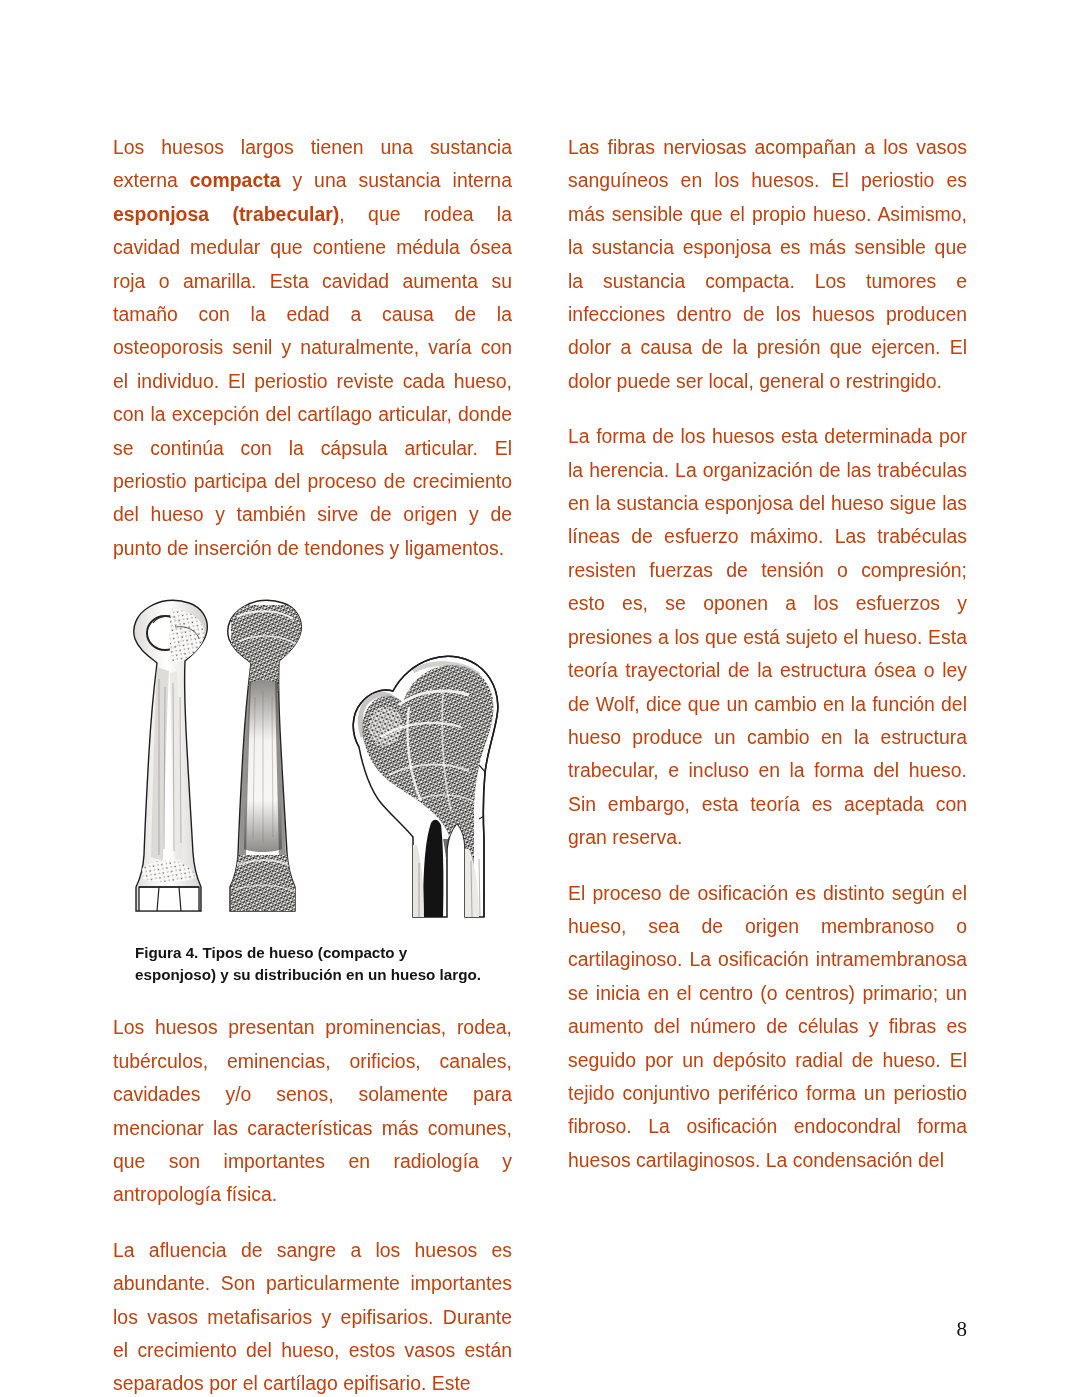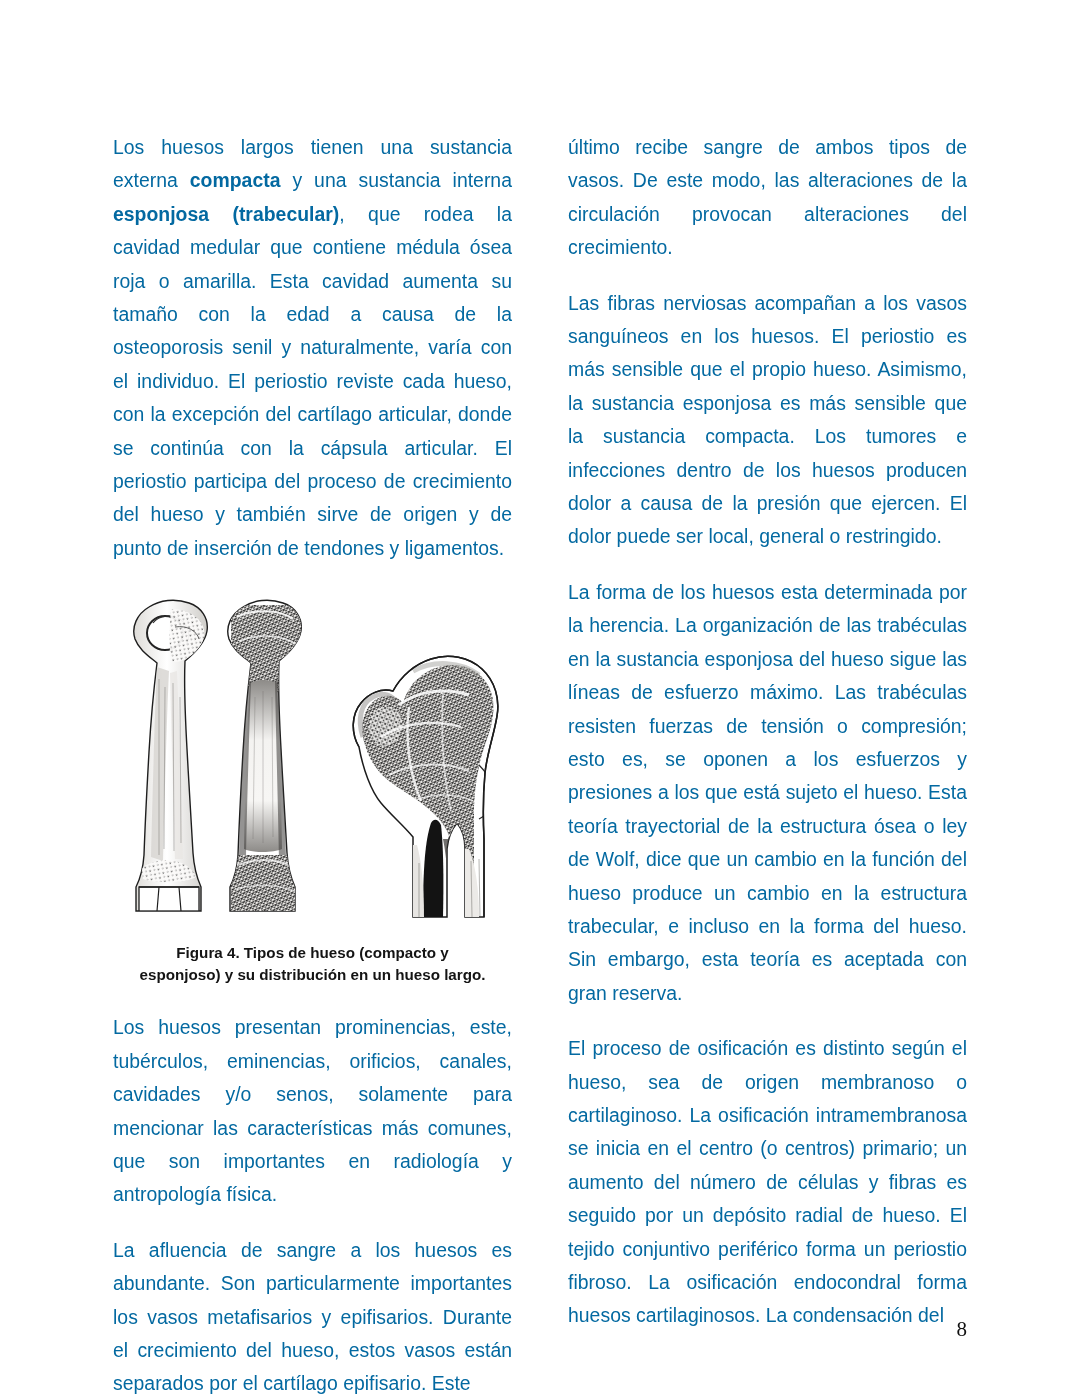--- a/index.html
+++ b/index.html
@@ -41,21 +41,21 @@
   }
 
   p.body-text {
     margin: 0 0 22px 0;
     font-size: 19.4px;
     line-height: 33.4px;
     text-align: justify;
     text-justify: inter-word;
     -webkit-hyphens: none;
     hyphens: none;
-    color: #0369a1;
+    color: #c2410c;
     letter-spacing: 0.02px;
   }
   p.body-text:last-child { margin-bottom: 0; }
 
   b, .bold { font-weight: bold; }
 
   
   .figure-block {
     margin: 6px 0 26px 0;
     width: 399px;
@@ -66,21 +66,21 @@
     position: relative;
     margin: 0 auto;
   }
   .figure-art svg { display: block; }
 
   .figure-caption {
     margin: 10px 0 16px 0;
     font-size: 15.2px;
     line-height: 21.5px;
     font-weight: bold;
-    text-align: center;
+    text-align: left;
     color: #141414;
     padding: 0 22px;
   }
 
   
   .page-number {
     position: absolute;
     right: 113px;
     bottom: 55px;
     font-family: "Liberation Serif", serif;
@@ -260,28 +260,27 @@
               </g>
               <path d="M246,160 C238,146 238,128 248,116 C256,106 268,101 280,104
                        C288,89 302,77 318,72 C336,66 356,70 369,82 C382,94 387,112 384,129
                        C381,148 374,166 372,186 C370,208 370,232 371,252 L371,330" fill="none" stroke="#1c1c1c" stroke-width="1.5"></path>
             </g>
           </svg>
         </div>
         <p class="figure-caption">Figura 4. Tipos de hueso (compacto y esponjoso) y su distribución en un hueso largo.</p>
       </div>
 
-      <p class="body-text">Los huesos presentan prominencias, este, tubérculos, eminencias, orificios, canales, cavidades y/o senos, solamente para mencionar las características más comunes, que son importantes en radiología y antropología física.</p>
+      <p class="body-text">Los huesos presentan prominencias, rodea, tubérculos, eminencias, orificios, canales, cavidades y/o senos, solamente para mencionar las características más comunes, que son importantes en radiología y antropología física.</p>
 
       <p class="body-text">La afluencia de sangre a los huesos es abundante. Son particularmente importantes los vasos metafisarios y epifisarios. Durante el crecimiento del hueso, estos vasos están separados por el cartílago epifisario. Este</p>
     </div>
 
     <div class="col">
 
-      <p class="body-text">último recibe sangre de ambos tipos de vasos. De este modo, las alteraciones de la circulación provocan alteraciones del crecimiento.</p>
 
       <p class="body-text">Las fibras nerviosas acompañan a los vasos sanguíneos en los huesos. El periostio es más sensible que el propio hueso. Asimismo, la sustancia esponjosa es más sensible que la sustancia compacta. Los tumores e infecciones dentro de los huesos producen dolor a causa de la presión que ejercen. El dolor puede ser local, general o restringido.</p>
 
       <p class="body-text">La forma de los huesos esta determinada por la herencia. La organización de las trabéculas en la sustancia esponjosa del hueso sigue las líneas de esfuerzo máximo. Las trabéculas resisten fuerzas de tensión o compresión; esto es, se oponen a los esfuerzos y presiones a los que está sujeto el hueso. Esta teoría trayectorial de la estructura ósea o ley de Wolf, dice que un cambio en la función del hueso produce un cambio en la estructura trabecular, e incluso en la forma del hueso. Sin embargo, esta teoría es aceptada con gran reserva.</p>
 
 
       <p class="body-text">El proceso de osificación es distinto según el hueso, sea de origen membranoso o cartilaginoso. La osificación intramembranosa se inicia en el centro (o centros) primario; un aumento del número de células y fibras es seguido por un depósito radial de hueso. El tejido conjuntivo periférico forma un periostio fibroso. La osificación endocondral forma huesos cartilaginosos. La condensación del</p>
     </div>
 
   </div>

